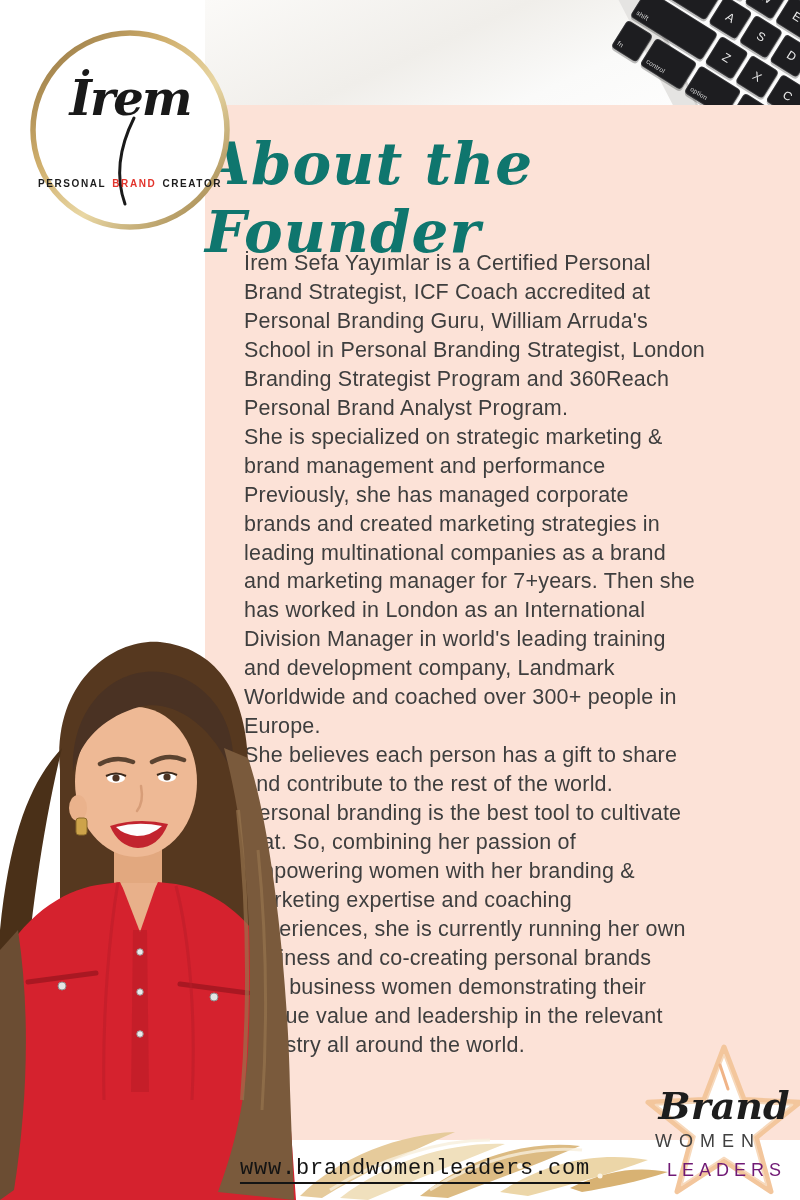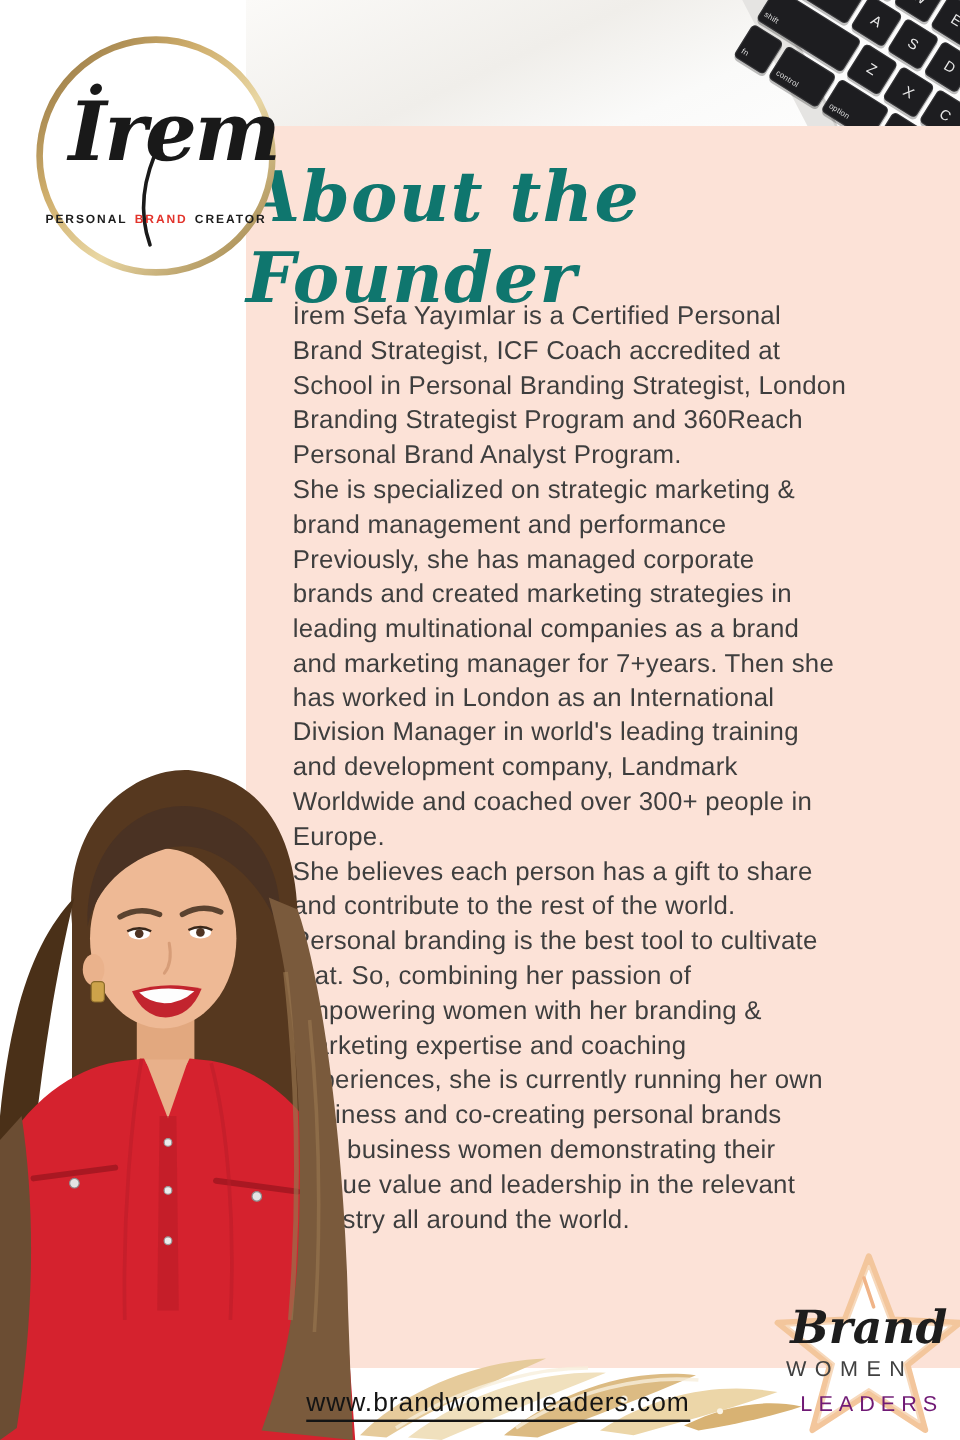--- a/index.html
+++ b/index.html
@@ -25,23 +25,23 @@
   .key.letter span{font-size:12px;color:#e9e9e9;font-weight:500;}
   .key.mod{align-items:flex-end;justify-content:flex-start;}
   .key.mod span{font-size:6.5px;color:#dcdcdc;padding:0 0 4px 4px;letter-spacing:.2px;}
 
   
   .panel{position:absolute;left:205px;top:105px;width:595px;height:1035px;background:#fce2d7;}
 
   
   .logo{position:absolute;left:28px;top:26px;width:204px;height:208px;z-index:5;}
   .logo svg{position:absolute;inset:0;}
-  .logo-name{position:absolute;left:0;right:0;top:44px;text-align:right;
+  .logo-name{position:absolute;left:0;right:0;top:44px;text-align:center;
              font-family:"DejaVu Serif",serif;font-style:italic;font-weight:600;
-             font-size:68px;color:#191919;letter-spacing:-2px;}
+             font-size:48px;color:#191919;letter-spacing:-2px;}
   .logo-tagline{position:absolute;left:0;right:0;top:152px;text-align:center;
                 font-size:10px;font-weight:700;letter-spacing:1.6px;}
   .logo-tagline span{margin:0 3px;}
 
   
   .title{position:absolute;left:205px;width:595px;top:130px;text-align:left;z-index:4;
          font-family:"DejaVu Serif",serif;font-style:italic;font-weight:600;
          font-size:58px;color:#0f766e;letter-spacing:1px;}
 
   
@@ -50,21 +50,21 @@
   .bio-line{white-space:nowrap;}
 
   
   .portrait{position:absolute;left:0;top:630px;width:310px;height:570px;z-index:6;}
 
   
   .flowers{position:absolute;left:270px;top:1126px;width:404px;height:74px;z-index:7;}
 
   
   .website{position:absolute;left:415px;top:1156px;transform:translateX(-50%);z-index:8;
-           font-family:Liberation Sans, sans-serif;font-size:22px;letter-spacing:.8px;
+           font-family:Liberation Mono, monospace;font-size:22px;letter-spacing:.8px;
            color:#141414;border-bottom:2px solid #141414;padding-bottom:1px;white-space:nowrap;
            text-decoration:none;text-align:right;}
 
   
   .badge{position:absolute;left:648px;top:1055px;width:152px;height:145px;z-index:5;}
   .badge svg{position:absolute;inset:0;overflow:visible;}
   .badge-script{position:absolute;left:0;right:0;top:28px;text-align:center;
                 font-family:"DejaVu Serif",serif;font-style:italic;font-weight:600;
                 font-size:38px;color:#1d1d1d;}
   .badge-w{position:absolute;left:0;right:0;top:76px;text-align:left;
@@ -149,20 +149,21 @@
   </svg>
   <div class="logo-name">İrem</div>
   <div class="logo-tagline"><span style="color: rgb(28, 28, 28);">PERSONAL</span><span style="color: rgb(226, 52, 44);">BRAND</span><span style="color: rgb(28, 28, 28);">CREATOR</span></div>
 </div>
 
 <div class="title">About the Founder</div>
 
 <div class="bio">
     <div class="bio-line">İrem Sefa Yayımlar is a Certified Personal</div>
     <div class="bio-line">Brand Strategist, ICF Coach accredited at</div>
+    <div class="bio-line">Personal Branding Guru, William Arruda's</div>
     <div class="bio-line">School in Personal Branding Strategist, London</div>
     <div class="bio-line">Branding Strategist Program and 360Reach</div>
     <div class="bio-line">Personal Brand Analyst Program.</div>
     <div class="bio-line">She is specialized on strategic marketing &amp;</div>
     <div class="bio-line">brand management and performance</div>
     <div class="bio-line">Previously, she has managed corporate</div>
     <div class="bio-line">brands and created marketing strategies in</div>
     <div class="bio-line">leading multinational companies as a brand</div>
     <div class="bio-line">and marketing manager for 7+years. Then she</div>
     <div class="bio-line">has worked in London as an International</div>

